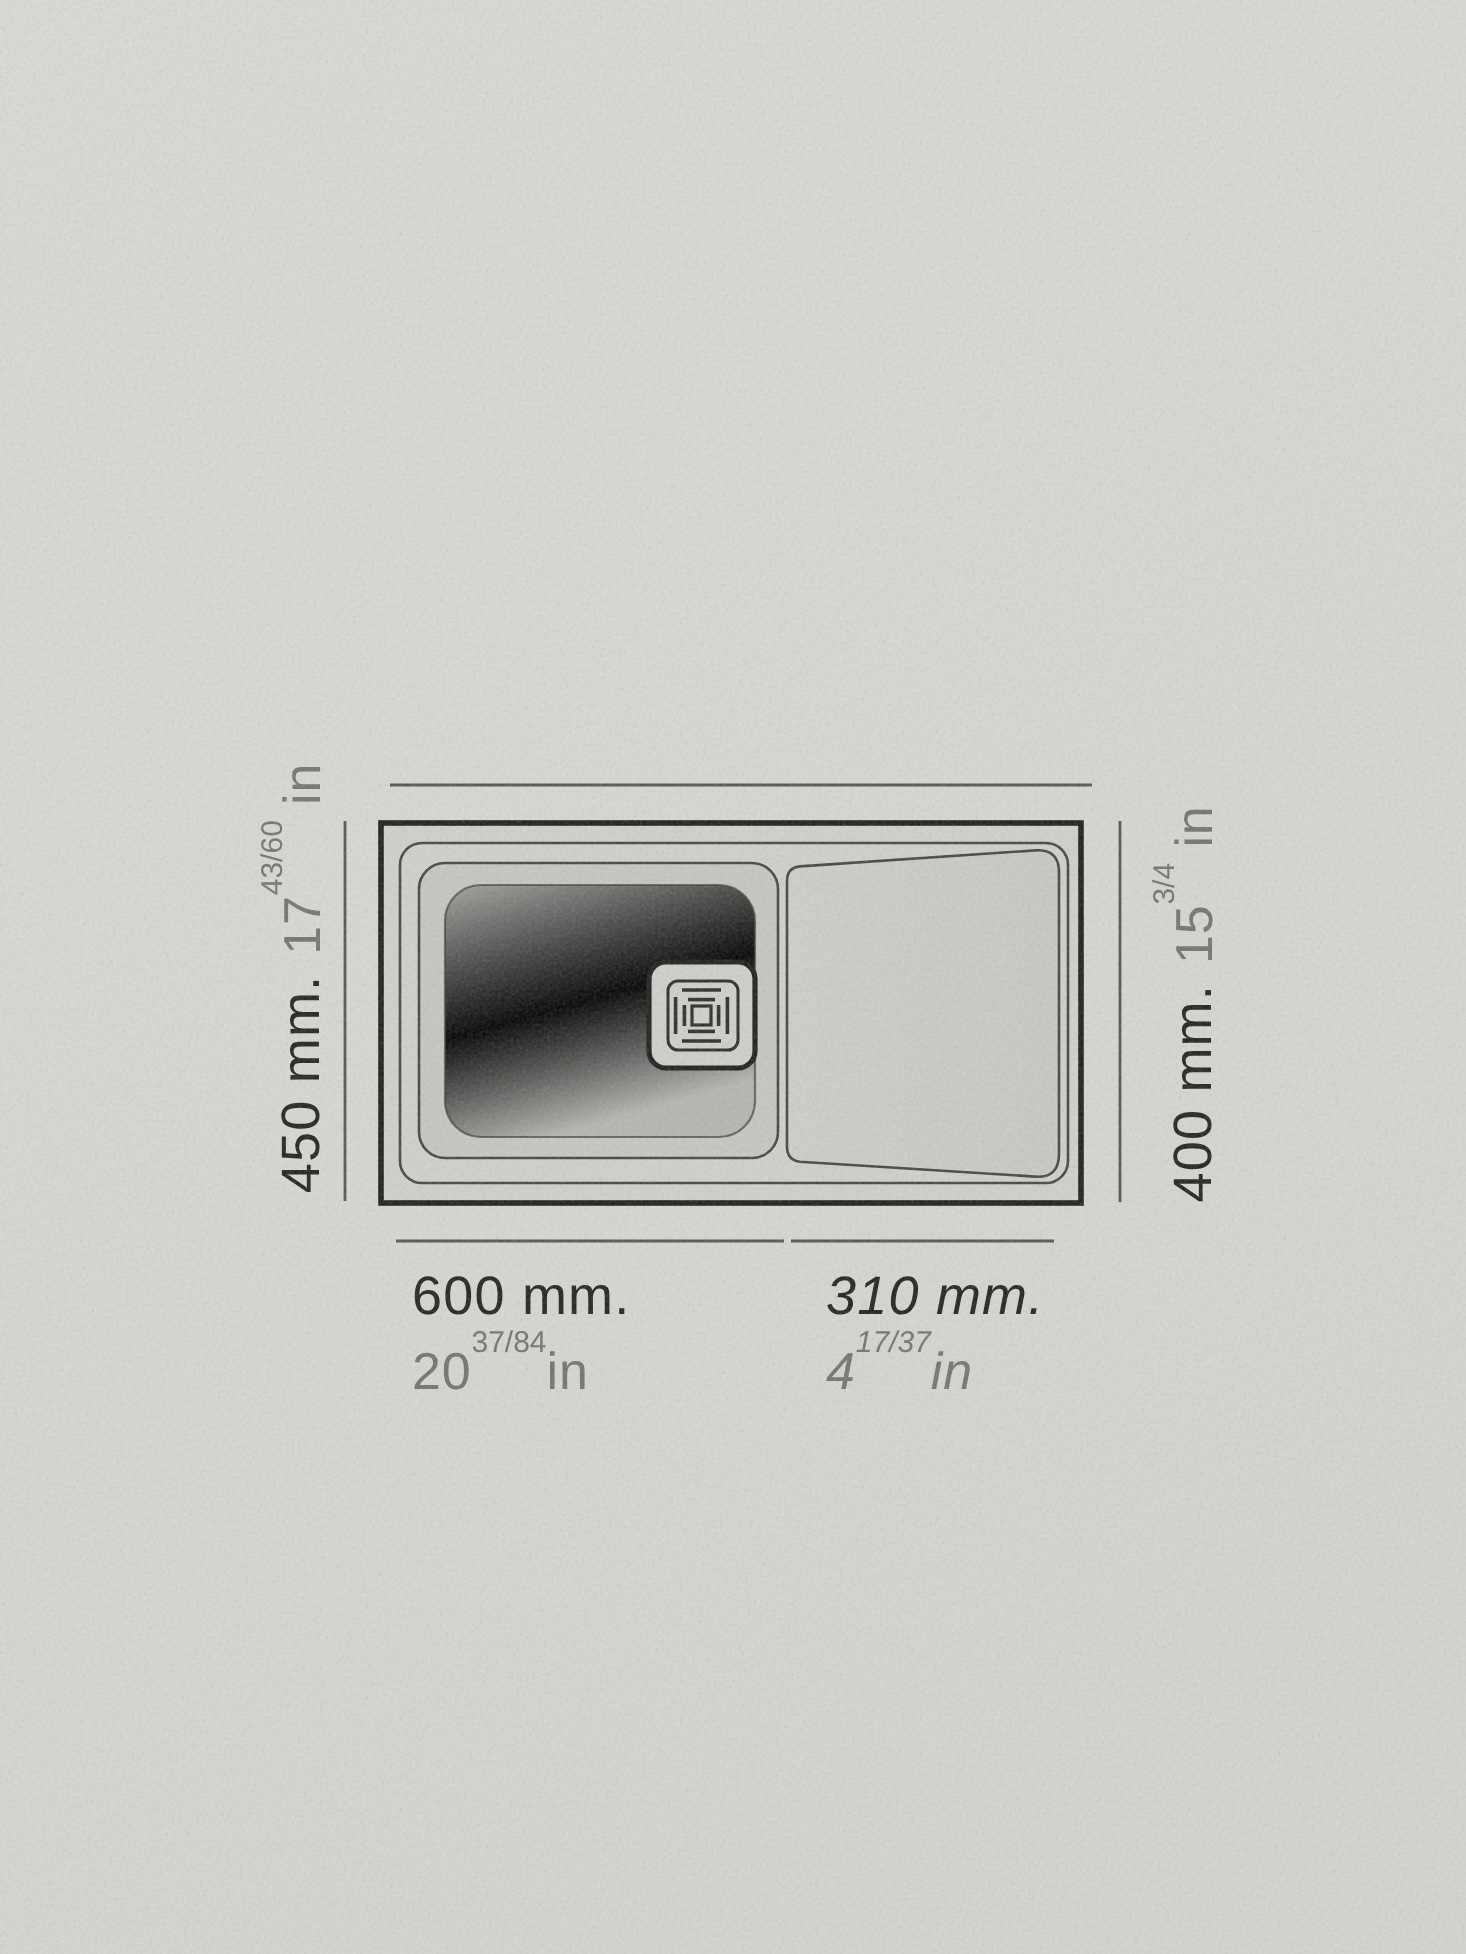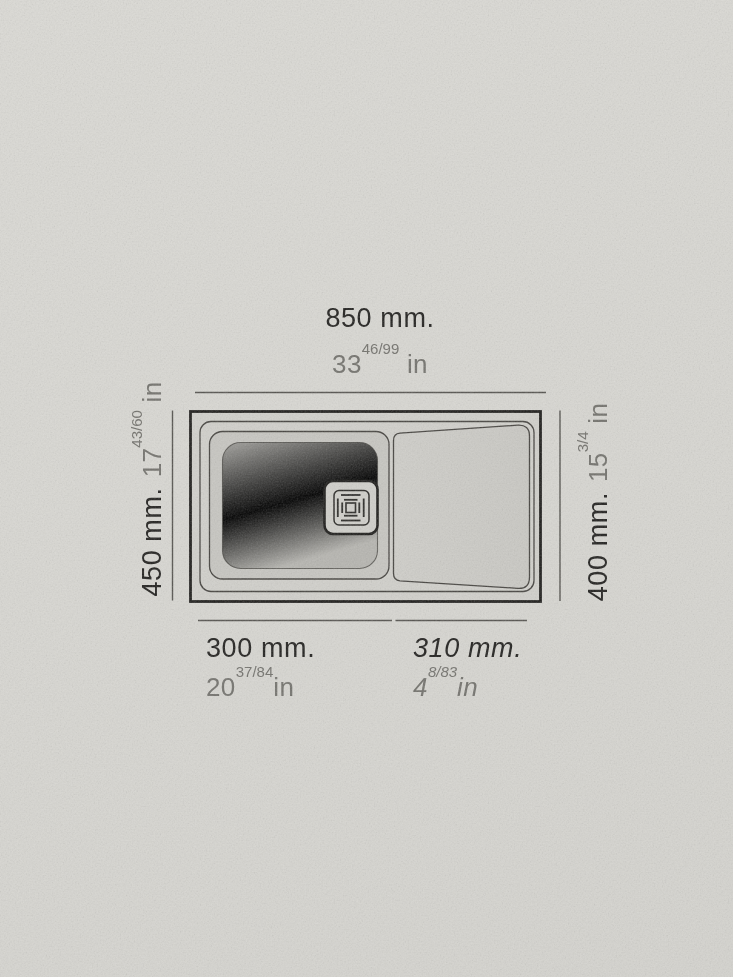--- a/index.html
+++ b/index.html
@@ -73,41 +73,37 @@
           <line x1="344" y1="499.8" x2="357.5" y2="499.8"></line>
           <line x1="344" y1="515.7" x2="357.5" y2="515.7"></line>
           <line x1="342.2" y1="502.5" x2="342.2" y2="513"></line>
           <line x1="359.3" y1="502.5" x2="359.3" y2="513"></line>
         </g>
         <rect x="346" y="503" width="9.5" height="9.5" fill="none" stroke="#2b2a27" stroke-width="1.6"></rect>
       </g>
     </g>
   </svg>
 
-  <div class="label top-label">
-    <div class="mm">850 mm.</div>
-    <div class="inch"><span>33</span><sup>46/99</sup><span> in</span></div>
-  </div>
 
   <div class="label vlabel vl-left">
     <span class="mm">450 mm.</span><span class="inch"><span>17</span><sup>43/60</sup><span> in</span></span>
   </div>
 
   <div class="label vlabel vl-right">
     <span class="mm">400 mm.</span><span class="inch"><span>15</span><sup>3/4</sup><span> in</span></span>
   </div>
 
   <div class="label bottom-label bl-left">
-    <div class="mm">300 mm.</div>
+    <div class="mm">600 mm.</div>
     <div class="inch"><span>20</span><sup>37/84</sup><span>in</span></div>
   </div>
 
   <div class="label bottom-label bl-right">
     <div class="mm">310 mm.</div>
-    <div class="inch"><span>4</span><sup>8/83</sup><span>in</span></div>
+    <div class="inch"><span>4</span><sup>17/37</sup><span>in</span></div>
   </div>
 
   <svg class="noise-overlay" width="733" height="977">
     <filter id="paperNoise" x="0" y="0" width="100%" height="100%">
       <feTurbulence type="fractalNoise" baseFrequency="0.65" numOctaves="3" stitchTiles="stitch"></feTurbulence>
       <feColorMatrix type="saturate" values="0"></feColorMatrix>
     </filter>
     <rect width="733" height="977" filter="url(#paperNoise)"></rect>
   </svg>
 

